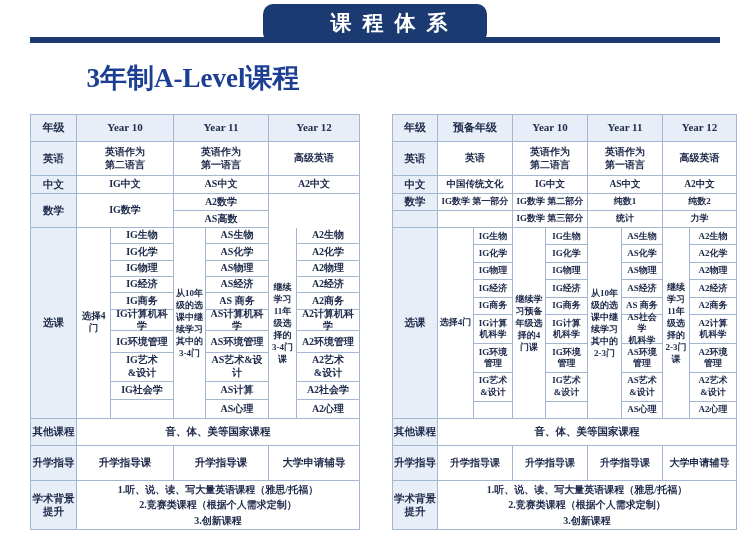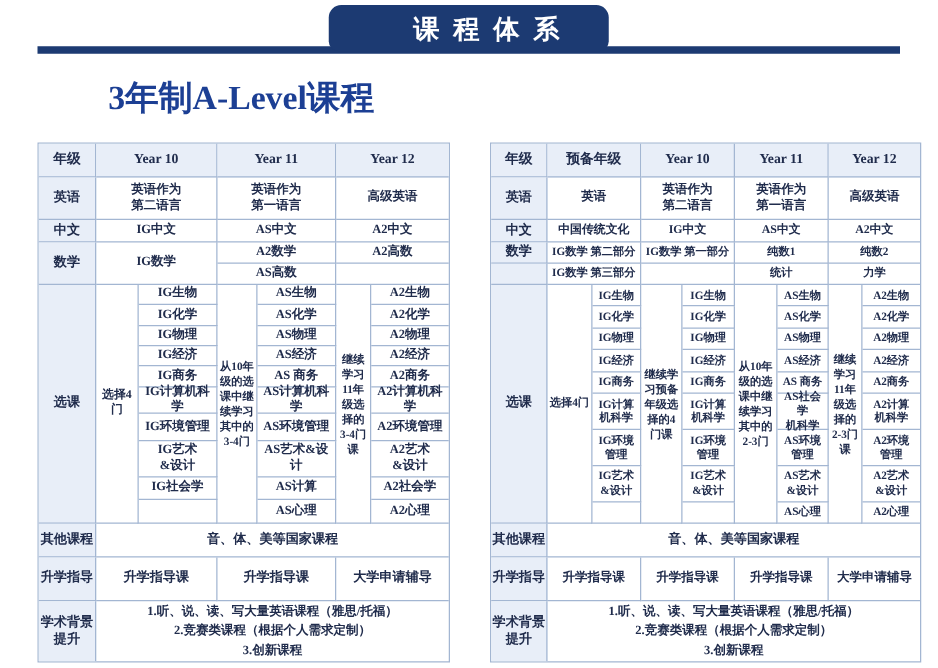--- a/index.html
+++ b/index.html
@@ -84,24 +84,20 @@
 
     <div class="tr" style="height:34px">
       <div class="c lbl f105" style="width:46px">数学</div>
       <div class="stack" style="width:97px">
         <div class="c f10" style="flex:1">IG数学</div>
       </div>
       <div class="stack" style="width:95px">
         <div class="c f10" style="flex:1">A2数学</div>
         <div class="c f10" style="flex:1">AS高数</div>
       </div>
-      <div class="stack last" style="flex:1">
-        <div class="c f10" style="flex:1">A2高数</div>
-        <div class="c f10" style="flex:1"></div>
-      </div>
     </div>
 
     <div class="tr" style="flex:1">
       <div class="c lbl f105" style="width:46px">选课</div>
       <div class="c f95" style="width:34px">选择4门</div>
       <div class="stack" style="width:63px">
         <div class="c f10" style="flex:1">IG生物</div>
         <div class="c f10" style="flex:1">IG化学</div>
         <div class="c f10" style="flex:1">IG物理</div>
         <div class="c f10" style="flex:1">IG经济</div>
@@ -190,26 +186,26 @@
       <div class="c f95" style="width:75px">AS中文</div>
       <div class="c f95 nbr" style="flex:1">A2中文</div>
     </div>
 
     <div class="tr" style="height:34px">
       <div class="stack" style="width:45px">
         <div class="c lbl f105" style="flex:1">数学</div>
         <div class="c lbl" style="flex:1"></div>
       </div>
       <div class="stack" style="width:75px">
+        <div class="c f9" style="flex:1">IG数学 第一部分</div>
+        <div class="c f9" style="flex:1"></div>
+      </div>
+      <div class="stack" style="width:75px">
         <div class="c f9" style="flex:1">IG数学 第二部分</div>
         <div class="c f9" style="flex:1">IG数学 第三部分</div>
-      </div>
-      <div class="stack" style="width:75px">
-        <div class="c f9" style="flex:1">IG数学 第一部分</div>
-        <div class="c f9" style="flex:1"></div>
       </div>
       <div class="stack" style="width:75px">
         <div class="c f9" style="flex:1">纯数1</div>
         <div class="c f9" style="flex:1">统计</div>
       </div>
       <div class="stack last" style="flex:1">
         <div class="c f9" style="flex:1">纯数2</div>
         <div class="c f9" style="flex:1">力学</div>
       </div>
     </div>

